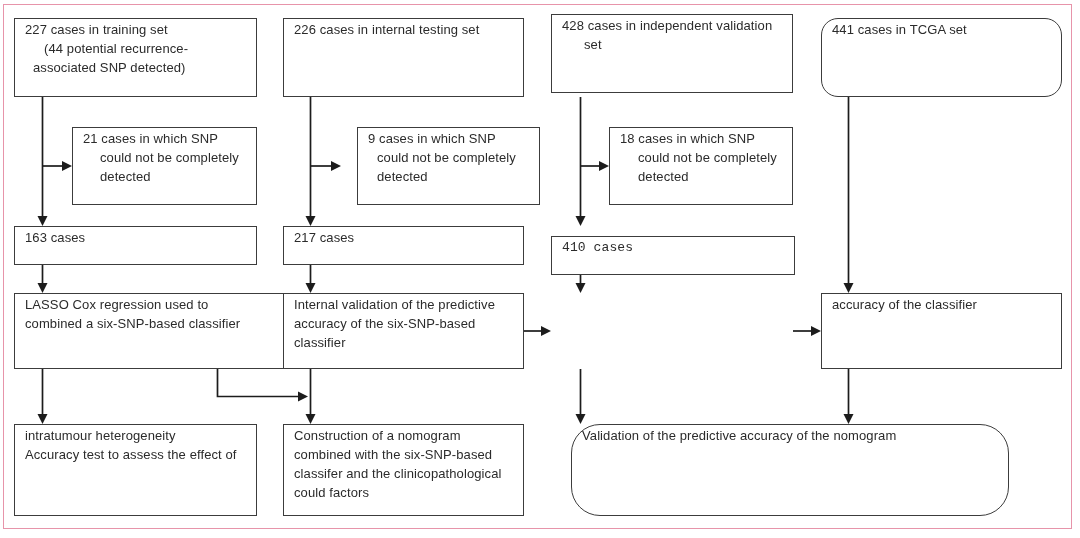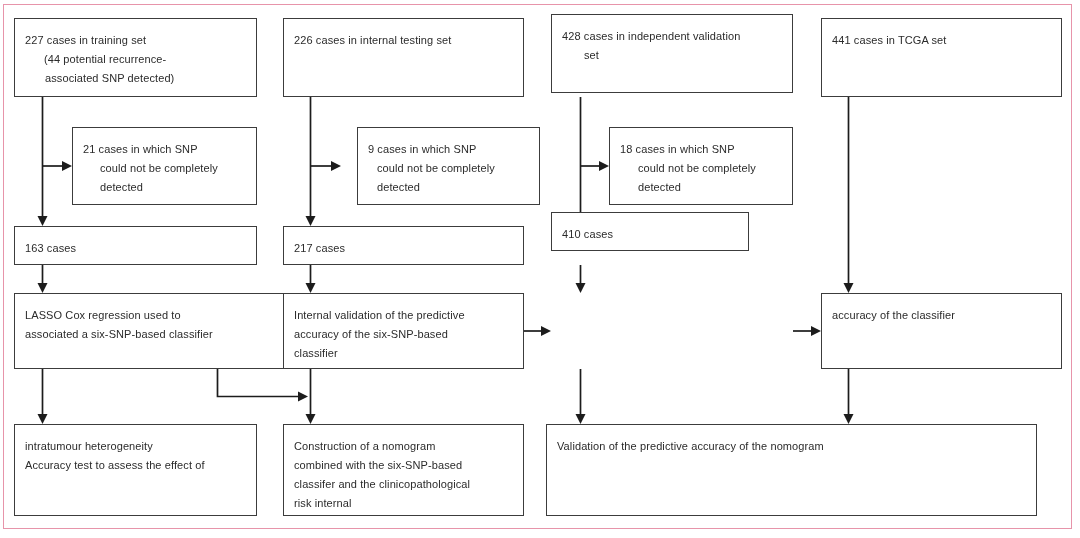--- a/index.html
+++ b/index.html
@@ -15,22 +15,22 @@
     left:3px;top:4px;width:1069px;height:525px;
     border:1.5px solid #e794aa;
     box-sizing:border-box;
     pointer-events:none;
   }
   .box{
     position:absolute;
     box-sizing:border-box;
     border:1.5px solid #3c3c3c;
     background:#ffffff;
-    padding:12px 10px;
-    font-size:11px;
+    padding:1px 10px;
+    font-size:13px;
     line-height:19px;
     color:#2b2b2b;
     letter-spacing:0.1px;
   }
   .box div{white-space:nowrap;}
   #connectors{
     position:absolute;left:0;top:0;
     pointer-events:none;
   }
   #connectors line, #connectors polyline{
@@ -95,30 +95,30 @@
       <line x1="524" y1="331" x2="541" y2="331"></line>
       <polygon points="541,326 541,336 551,331"></polygon>
       <line x1="793" y1="331" x2="811" y2="331"></line>
       <polygon points="811,326 811,336 821,331"></polygon>
     </g>
   </svg>
 
   <div class="box" style="left:14px;top:18px;width:243px;height:79px;">
       <div>227 cases in training set</div>
       <div style="margin-left: 19px;">(44 potential recurrence-</div>
-      <div style="margin-left: 20px;">associated SNP detected)</div>
+      <div style="margin-left: 8px;">associated SNP detected)</div>
     </div>
   <div class="box" style="left:283px;top:18px;width:241px;height:79px;">
       <div>226 cases in internal testing set</div>
     </div>
   <div class="box" style="left:551px;top:14px;width:242px;height:79px;">
       <div>428 cases in independent validation</div>
       <div style="margin-left: 22px;">set</div>
     </div>
-  <div class="box" style="left:821px;top:18px;width:241px;height:79px;">
+  <div class="box" style="left:821px;top:18px;width:241px;height:79px;border-radius:17px;">
       <div>441 cases in TCGA set</div>
     </div>
 
   <div class="box" style="left:72px;top:127px;width:185px;height:78px;">
       <div>21 cases in which SNP</div>
       <div style="margin-left: 17px;">could not be completely</div>
       <div style="margin-left: 17px;">detected</div>
     </div>
   <div class="box" style="left:357px;top:127px;width:183px;height:78px;">
       <div>9 cases in which SNP</div>
@@ -130,44 +130,44 @@
       <div style="margin-left: 18px;">could not be completely</div>
       <div style="margin-left: 18px;">detected</div>
     </div>
 
   <div class="box" style="left:14px;top:226px;width:243px;height:39px;">
       <div>163 cases</div>
     </div>
   <div class="box" style="left:283px;top:226px;width:241px;height:39px;">
       <div>217 cases</div>
     </div>
-  <div class="box" style="left:551px;top:212px;width:198px;height:39px;">
+  <div class="box" style="left:551px;top:236px;width:244px;height:39px;font-family:Liberation Mono, monospace;">
       <div>410 cases</div>
     </div>
 
   <div class="box" style="left:14px;top:293px;width:288px;height:76px;">
       <div>LASSO Cox regression used to</div>
-      <div>associated a six-SNP-based classifier</div>
+      <div>combined a six-SNP-based classifier</div>
     </div>
   <div class="box" style="left:283px;top:293px;width:241px;height:76px;">
       <div>Internal validation of the predictive</div>
       <div>accuracy of the six-SNP-based</div>
       <div>classifier</div>
     </div>
   <div class="box" style="left:821px;top:293px;width:241px;height:76px;">
       <div>accuracy of the classifier</div>
     </div>
 
   <div class="box" style="left:14px;top:424px;width:243px;height:92px;">
       <div>intratumour heterogeneity</div>
       <div>Accuracy test to assess the effect of</div>
     </div>
   <div class="box" style="left:283px;top:424px;width:241px;height:92px;">
       <div>Construction of a nomogram</div>
       <div>combined with the six-SNP-based</div>
       <div>classifer and the clinicopathological</div>
-      <div>risk internal</div>
+      <div>could factors</div>
     </div>
-  <div class="box" style="left:546px;top:424px;width:491px;height:92px;">
+  <div class="box" style="left:571px;top:424px;width:438px;height:92px;border-radius:29px;">
       <div>Validation of the predictive accuracy of the nomogram</div>
     </div>
 
 </div>
 
 </body></html>

